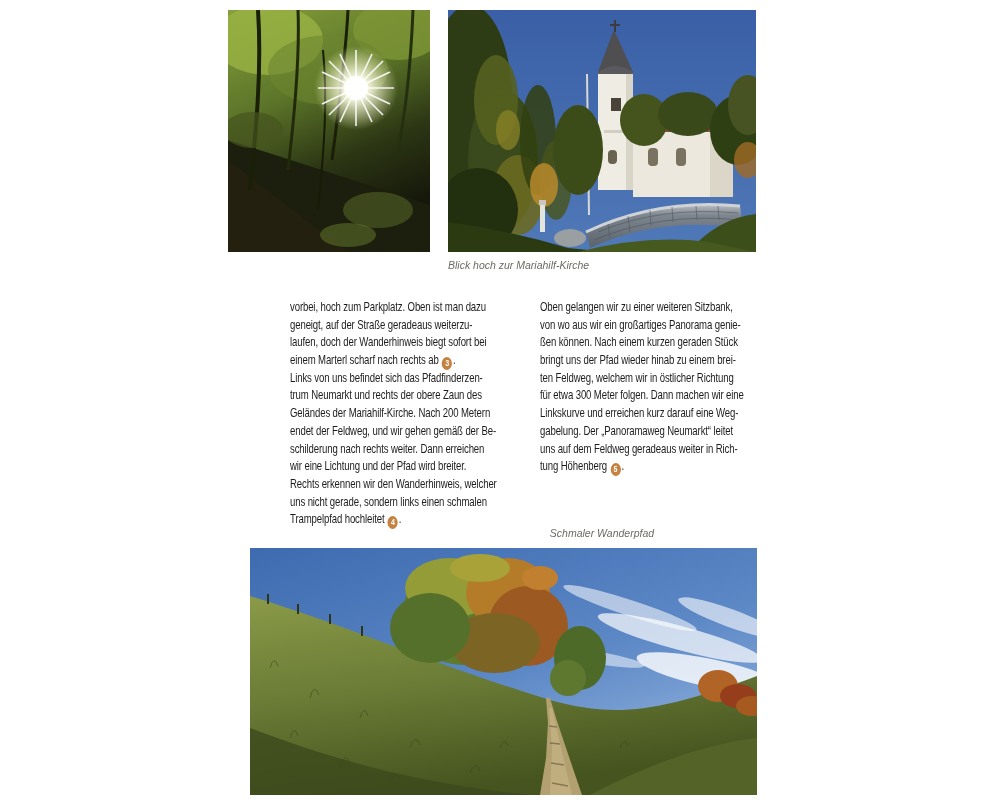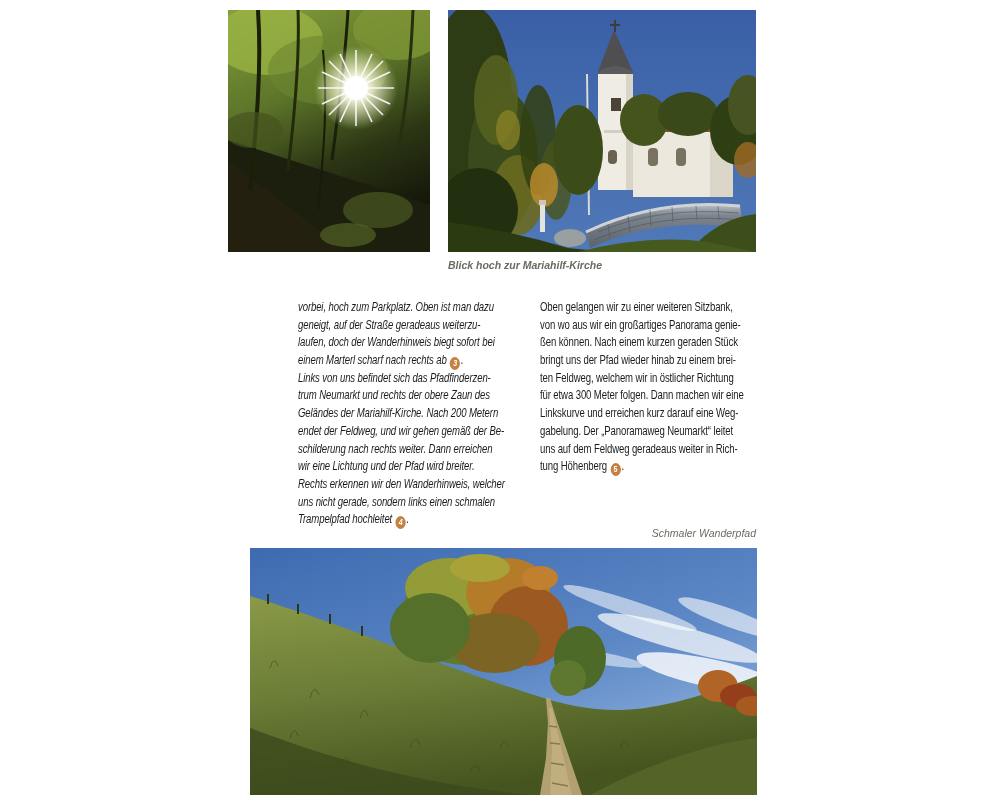--- a/index.html
+++ b/index.html
@@ -5,24 +5,24 @@
   html,body{margin:0;padding:0;background:#ffffff;}
   #page{position:relative;width:1000px;height:800px;background:#ffffff;overflow:hidden;
         font-family:"Liberation Sans",sans-serif;color:#1c1c1c;}
   .photo{position:absolute;overflow:hidden;}
   .photo svg{display:block;}
   #photo-forest{left:228px;top:10px;width:202px;height:242px;}
   #photo-church{left:448px;top:10px;width:308px;height:242px;}
   #photo-hill{left:250px;top:548px;width:507px;height:247px;}
   .caption{position:absolute;font-style:italic;font-size:10.5px;color:#6b6b62;
            letter-spacing:0px;font-family:"Liberation Sans",sans-serif;}
-  #caption-church{left:448px;top:259px;width:308px;text-align:left;font-weight:bold;}
-  #caption-trail{left:448px;top:527px;width:308px;text-align:right;}
+  #caption-church{left:448px;top:259px;width:308px;text-align:left;}
+  #caption-trail{left:448px;top:527px;width:308px;text-align:center;}
   .col{position:absolute;top:299px;width:206px;}
-  #col-left{left:298px;font-style:italic;}
+  #col-left{left:290px;}
   #col-right{left:540px;}
   .colInner{width:262px;transform:scaleX(0.786);transform-origin:0 0;}
   .line{height:17.7px;line-height:17.7px;white-space:nowrap;font-size:12.2px;letter-spacing:-0.15px;}
   .mark{display:inline-block;width:13px;height:13px;border-radius:50%;
         background:#c5813f;color:#ffffff;font-size:9px;line-height:13px;
         text-align:center;font-weight:bold;vertical-align:-2px;margin:0 1px;}
 </style>
 </head>
 <body>
 

